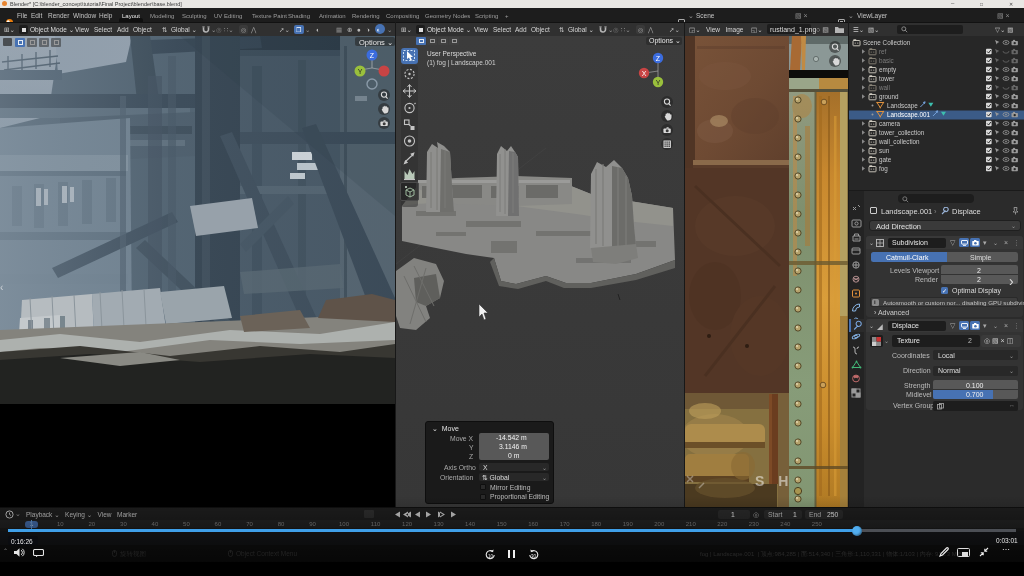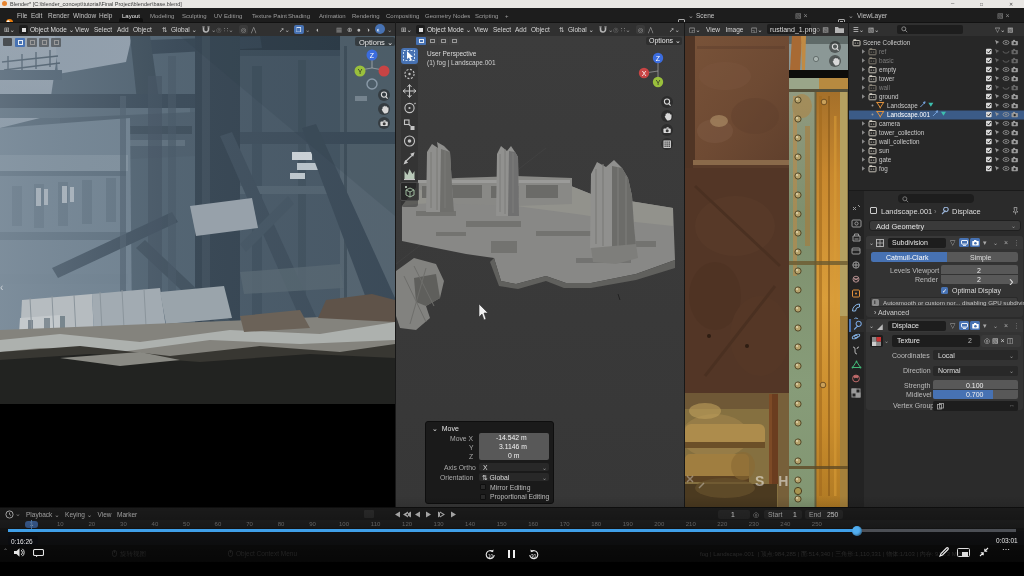--- a/index.html
+++ b/index.html
@@ -1019,21 +1019,21 @@
  <span class="tx" style="left:85px;top:15.5px;font-size:7.5px;color:#888">›</span>
  <svg class="abs" style="left:92px;top:16px" width="8" height="8" viewBox="0 0 8 8">
       <path d="M1,7 L4.5,3.5 M3.2,1 a2.2,2.2 0 1 1 3.4,2.8 a2.2,2.2 0 0 1 -3.4,-2.8 z" stroke="#9ab4d8" fill="none" stroke-width="1.1"></path>
     </svg>
  <span class="tx" style="left:103px;top:15.5px;font-size:7.5px;color:#ddd">Displace</span>
  <svg class="abs" style="left:163px;top:16px" width="7" height="8" viewBox="0 0 7 8">
       <path d="M2,0.5 h3 l-0.5,3 1.5,1.5 h-5 l1.5,-1.5 z M3.5,5 v2.5" stroke="#999" fill="none" stroke-width=".9"></path>
     </svg>
 
  <span class="abs" style="left:20px;top:29px;width:152px;height:11px;background:#3a3a3a;border:1px solid #1f1f1f;border-radius:3px"></span>
- <span class="tx" style="left:27px;top:31px;font-size:7.5px;color:#e0e0e0">Add Geometry</span>
+ <span class="tx" style="left:27px;top:31px;font-size:7.5px;color:#e0e0e0">Add Direction</span>
  <span class="tx" style="left:162px;top:31px;font-size:6px;color:#999">⌄</span>
 
  <div class="abs" style="left:17px;top:45px;width:157px;height:81px;background:#333333;border-radius:3px">
   <div class="abs" style="left:0;top:0;width:157px;height:13px;background:#383838;border-radius:3px 3px 0 0">
    <span class="tx" style="left:3px;top:3px;font-size:6px;color:#bbb">⌄</span>
    <svg class="abs" style="left:10px;top:3px" width="8" height="8" viewBox="0 0 8 8">
           <rect x="0.5" y="0.5" width="7" height="7" fill="none" stroke="#bbb" stroke-width=".9"></rect>
           <path d="M4,0.5 v7 M0.5,4 h7" stroke="#bbb" stroke-width=".7"></path>
         </svg>
    <span class="abs" style="left:22px;top:1.5px;width:58px;height:10px;background:#1d1d1d;border-radius:2px"></span>

